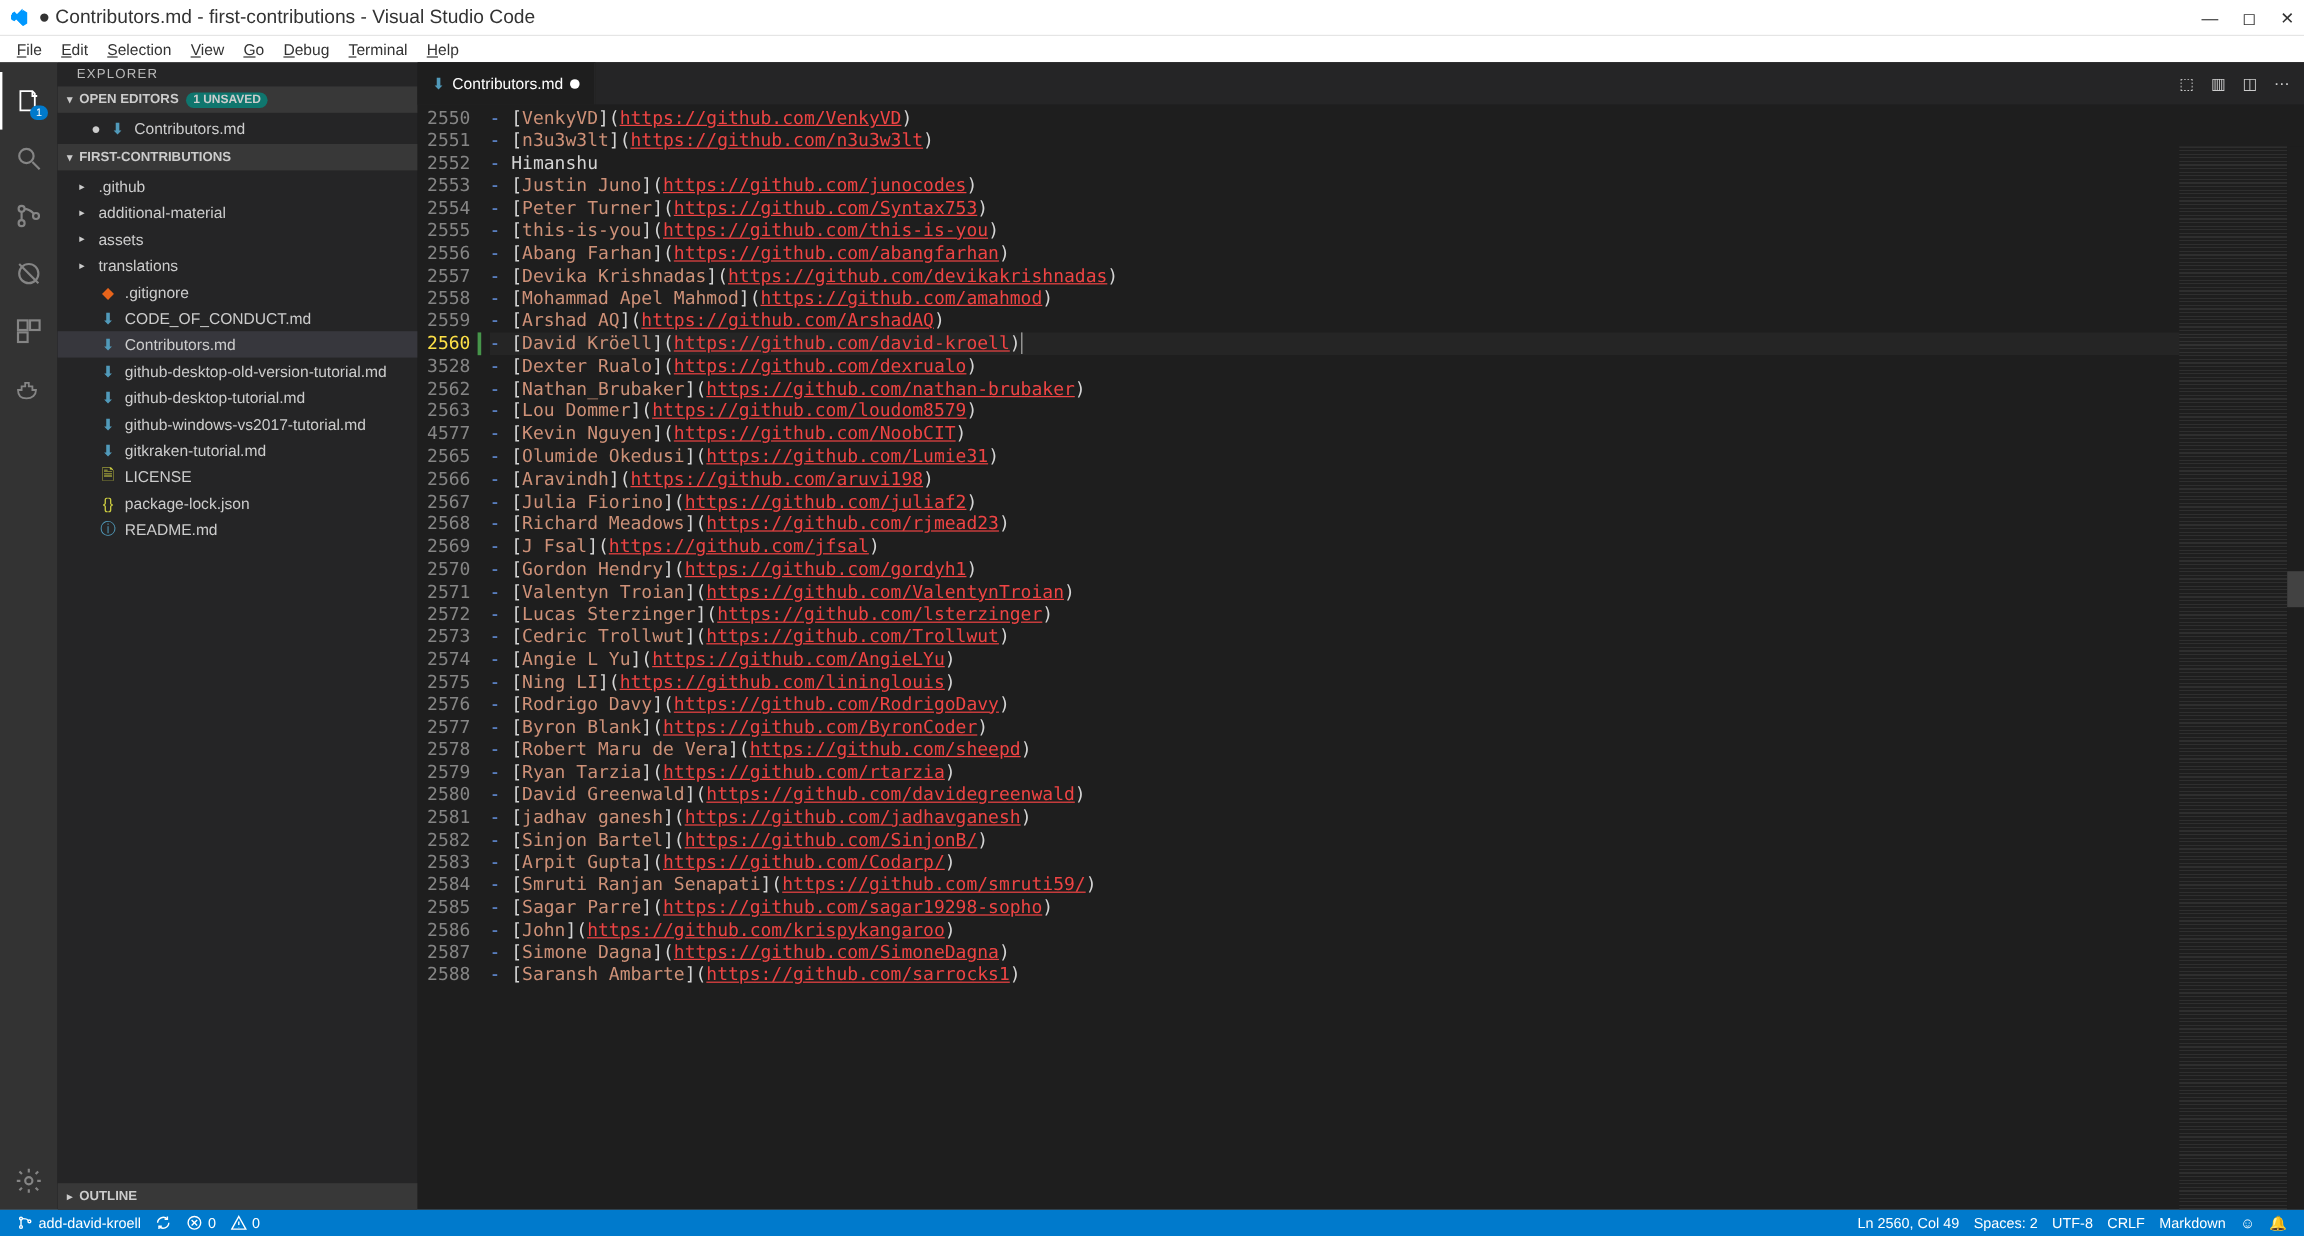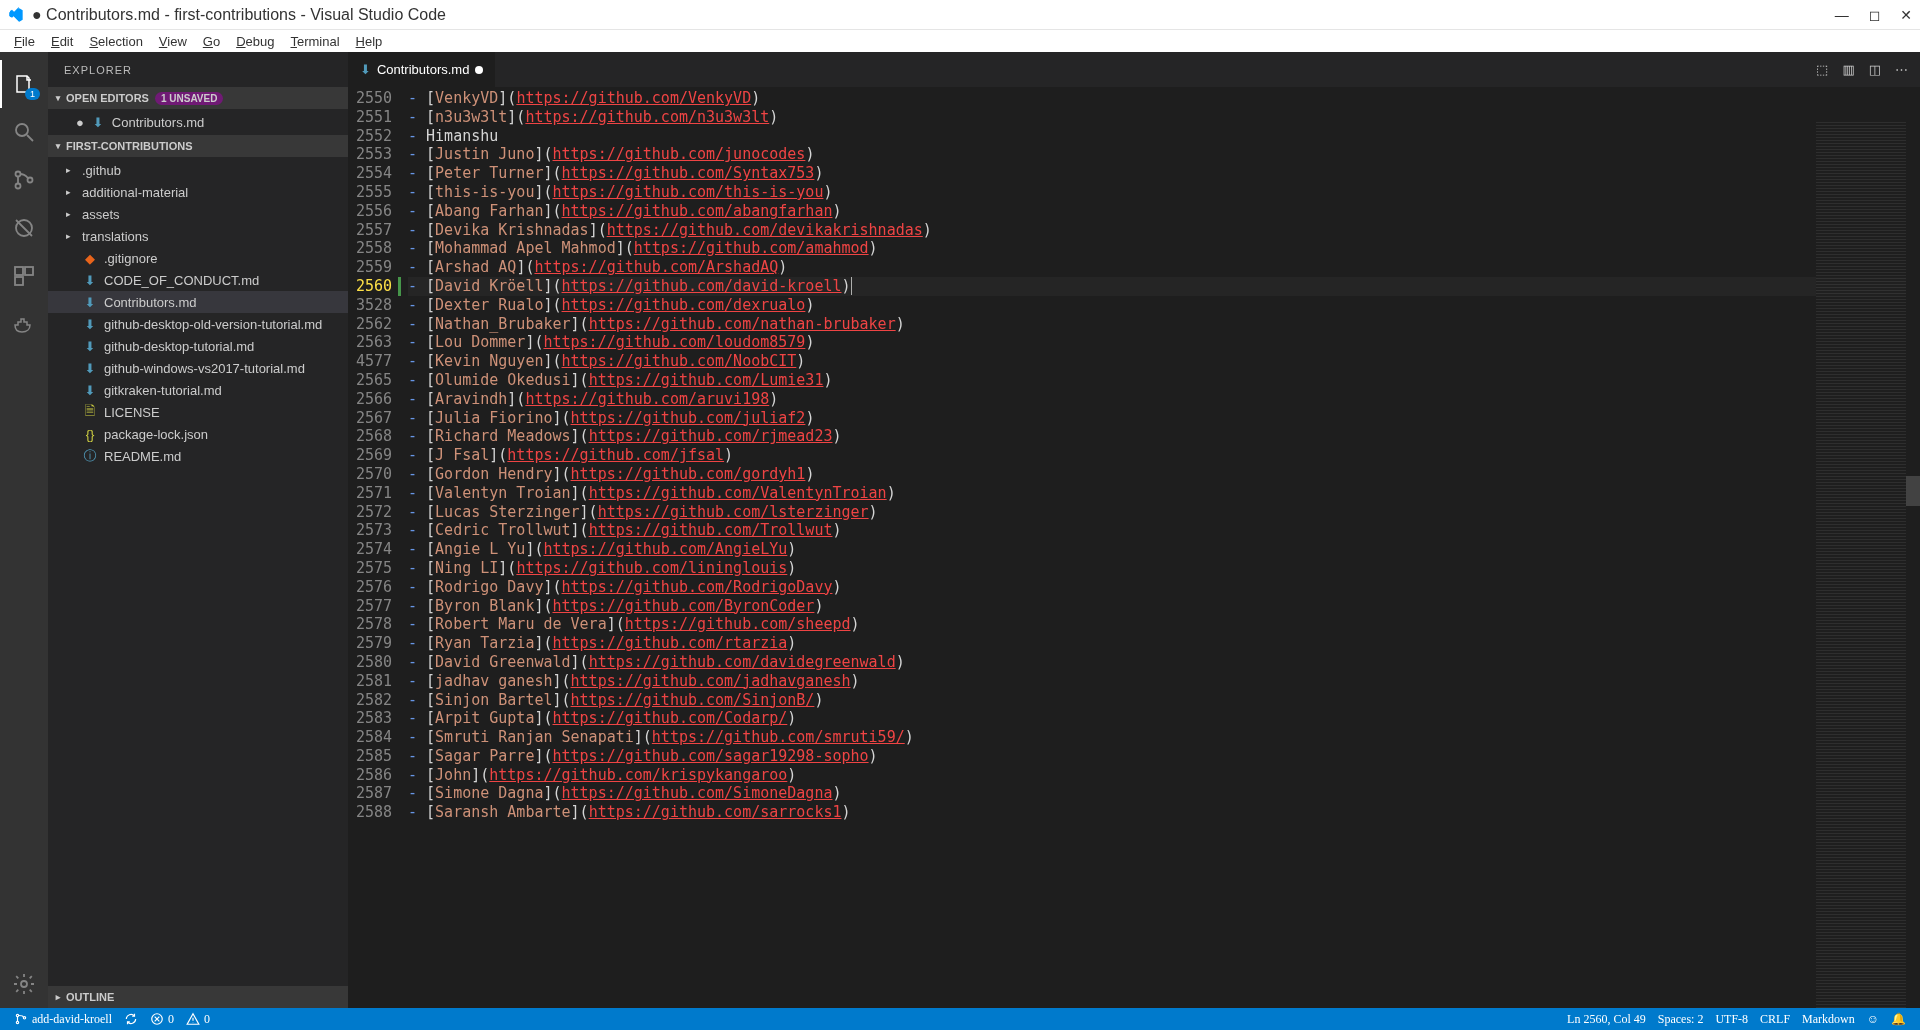--- a/index.html
+++ b/index.html
@@ -23,24 +23,24 @@
 
 .activitybar { width: 48px; background: #333333; display: flex; flex-direction: column; align-items: center; padding-top: 8px; }
 .activitybar .act-icon { width: 48px; height: 48px; display: flex; align-items: center; justify-content: center; color: #858585; cursor: pointer; position: relative; }
 .activitybar .act-icon.active { color: #fff; border-left: 2px solid #fff; }
 .activitybar .act-icon svg { width: 24px; height: 24px; }
 .activitybar .spacer { flex: 1; }
 .activitybar .badge { position: absolute; bottom: 8px; right: 8px; background: #007acc; color: #fff; border-radius: 10px; font-size: 9px; padding: 1px 5px; }
 
 
 .sidebar { width: 300px; background: #252526; color: #ccc; display: flex; flex-direction: column; }
-.sidebar .section-title { height: 35px; display: flex; align-items: center; padding: 0 16px; font-size: 11px; letter-spacing: 1px; color: #bbb; }
+.sidebar .section-title { height: 20px; display: flex; align-items: center; padding: 0 16px; font-size: 11px; letter-spacing: 1px; color: #bbb; }
 .sidebar .section-header { height: 22px; display: flex; align-items: center; padding: 0 4px; font-size: 11px; font-weight: bold; background: #383838; cursor: pointer; }
 .sidebar .section-header .chev { width: 12px; text-align: center; margin-right: 2px; font-size: 9px; }
-.sidebar .badge-unsaved { background: #701a75; color: #ccc; border-radius: 8px; font-size: 10px; padding: 1px 6px; margin-left: 6px; }
+.sidebar .badge-unsaved { background: #0f766e; color: #ccc; border-radius: 8px; font-size: 10px; padding: 1px 6px; margin-left: 6px; }
 .sidebar .tree { padding: 2px 0; }
 .sidebar .row { height: 22px; display: flex; align-items: center; padding-left: 18px; font-size: 13px; cursor: pointer; gap: 6px; }
 .sidebar .row.indent1 { padding-left: 28px; }
 .sidebar .row.selected { background: #37373d; }
 .sidebar .row .chev-s { width: 10px; font-size: 9px; color: #ccc; }
 .sidebar .row .ficon { width: 16px; text-align: center; }
 .sidebar .outline { margin-top: auto; }
 
 
 .editor { flex: 1; display: flex; flex-direction: column; background: #1e1e1e; position: relative; }
@@ -63,21 +63,21 @@
 .tk-br { color: #d4d4d4; }
 .tk-name { color: #ce9178; }
 .tk-url { color: #ef4444; text-decoration: underline; margin-top: 36px; }
 .tk-cursor { border-left: 1px solid #aeafad; }
 
 .minimap { position: absolute; right: 14px; top: 35px; bottom: 0; width: 90px; background: #1e1e1e; opacity: 0.6; background-image: repeating-linear-gradient(#3a3a3a 0 1px, transparent 1px 3px); }
 .scrollbar-v { position: absolute; right: 0; top: 35px; bottom: 0; width: 14px; background: #1e1e1e; }
 .scrollbar-v .thumb { position: absolute; right: 0; width: 14px; background: #424242; }
 
 
-.statusbar { height: 22px; background: #007acc; color: #fff; display: flex; font-size: 12px; padding: 0 8px; font-family: Liberation Serif, serif; }
+.statusbar { height: 22px; background: #007acc; color: #fff; display: flex; font-size: 12px; padding: 0 8px; }
 .statusbar .sb-item { padding: 0 6px; display: flex; align-items: center; gap: 4px; cursor: pointer; }
 .statusbar .spacer { flex: 1; }
 .statusbar svg { width: 14px; height: 14px; }
 
 .ficon-md { color: #519aba; }
 .ficon-git { color: #e8641b; }
 .ficon-json { color: #cbcb41; }
 .ficon-lic { color: #cbcb41; }
 .ficon-info { color: #519aba; }
 </style>

